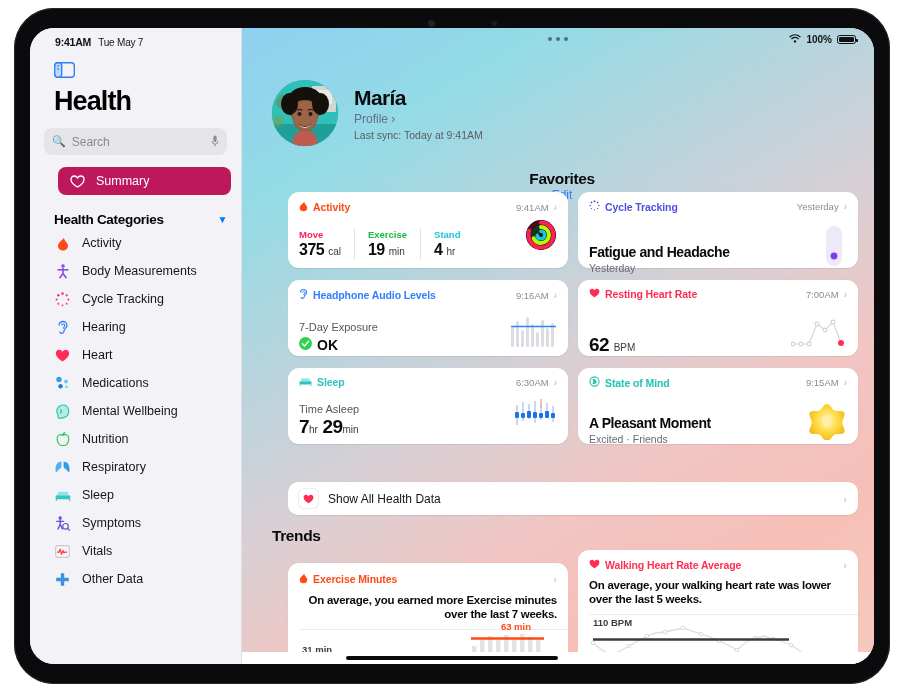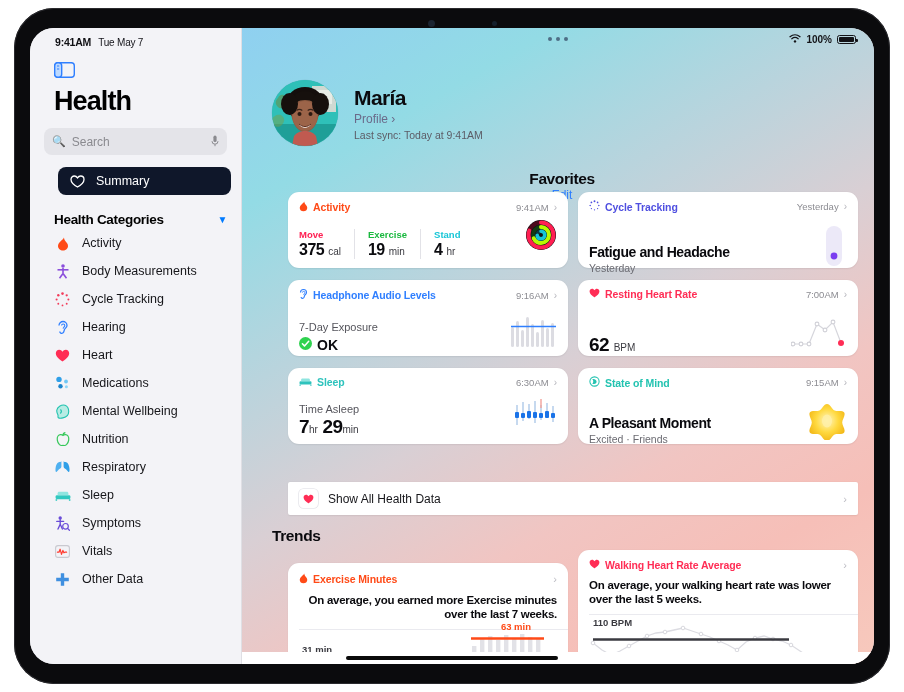--- a/index.html
+++ b/index.html
@@ -70,21 +70,21 @@
   .search-box .ph { font-size: 12px; color: #8a8a8f; flex: 1; }
   .search-box .mic { font-size: 11px; color: #8a8a8f; }
 
   .nav-item {
     margin: 0 10px; height: 28px;
     display: flex; align-items: center; gap: 10px;
     padding-left: 10px; border-radius: 8px;
     font-size: 12.5px; color: #16161a;
   }
   .nav-item.first { margin-top: 12px; }
-  .nav-item.active { background: #0f172a; color: #fff; margin-left: 28px; }
+  .nav-item.active { background: #be185d; color: #fff; margin-left: 28px; }
   .nav-item .nicon {
     width: 18px; display: flex; align-items: center; justify-content: center;
   }
 
   .cat-head {
     margin: 17px 14px 2px 24px;
     display: flex; align-items: center; justify-content: space-between;
     font-size: 13.5px; font-weight: bold; color: #000;
     letter-spacing: -0.3px;
   }
@@ -161,21 +161,21 @@
   .metric + .metric { border-left: 1px solid #e2e2e7; padding-left: 13px; }
   .metric .ml { font-size: 9.5px; font-weight: bold; }
   .metric .mv { font-size: 16px; font-weight: bold; color: #0b0b0f; letter-spacing: -0.5px; margin-top: 1px; }
   .metric .mv small { font-size: 10px; color: #3a3a40; font-weight: normal; letter-spacing: 0; }
 
   .big-title { font-size: 14px; font-weight: bold; color: #09090d; letter-spacing: -0.4px; }
   .sub-title { font-size: 10.5px; color: #6b6b72; margin-top: 2px; }
 
   .showall {
     position: absolute; left: 258px; top: 454px;
-    width: 580px; height: 33px; background: #fff; border-radius: 2px;
+    width: 580px; height: 33px; background: #fff; border-radius: 10px;
     display: flex; align-items: center; padding: 0 11px; gap: 10px;
     box-shadow: 0 0.5px 1.5px rgba(0,0,0,.07);
   }
   .showall .tile {
     width: 19px; height: 19px; border-radius: 4.5px;
     background: #fff; box-shadow: 0 0 0 0.8px #e6e6eb;
     display: flex; align-items: center; justify-content: center; font-size: 11px;
   }
   .showall .txt { flex: 1; font-size: 12px; color: #16161a; }
   .showall .ch { color: #bcbcc3; font-size: 11px; }

